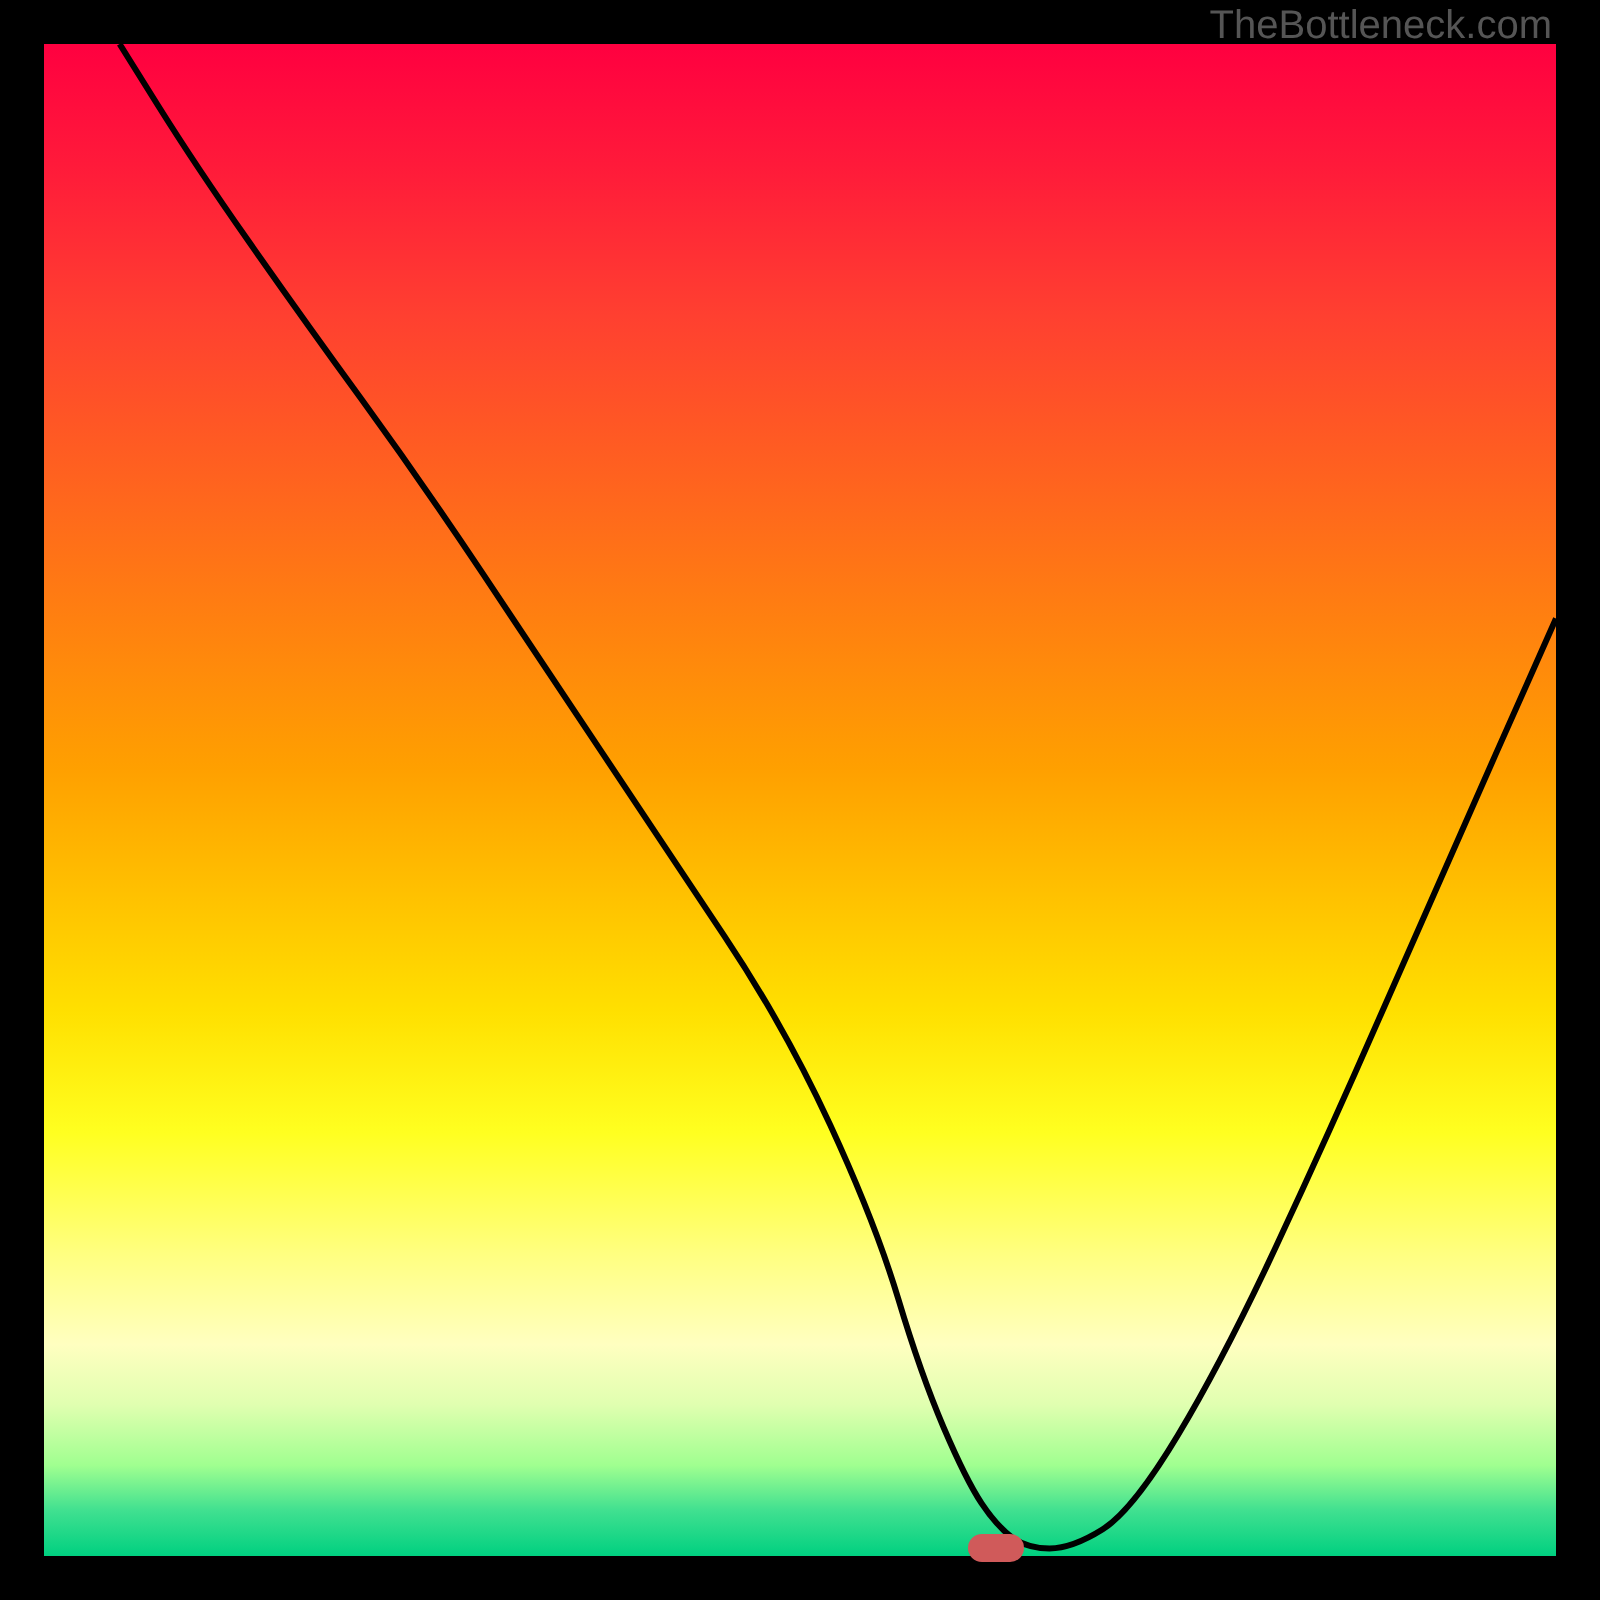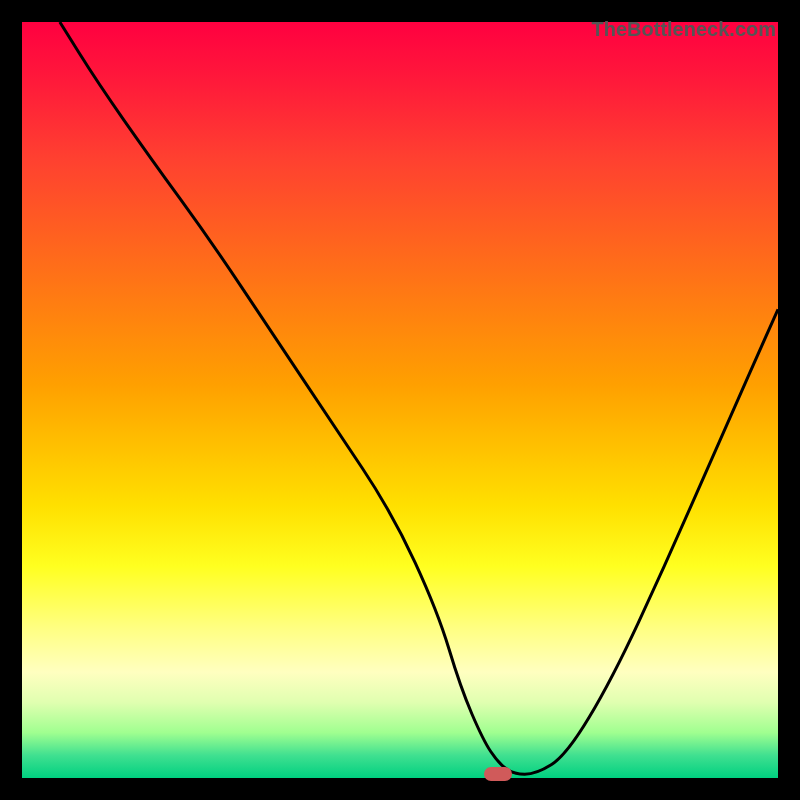--- a/index.html
+++ b/index.html
@@ -39,23 +39,22 @@
       #40e090 97%,
       #00d080 100%
     );
   }
   .watermark {
     position: absolute;
     top: 2px;
     right: 24px;
     color: #555;
     font-size: 20px;
-    font-weight: bold;
+    font-weight: normal;
     z-index: 10;
-    margin-top: 16px;
   }
   svg.curve {
     position: absolute;
     left: 22px;
     top: 22px;
     width: 756px;
     height: 756px;
     z-index: 5;
   }
   .marker {

